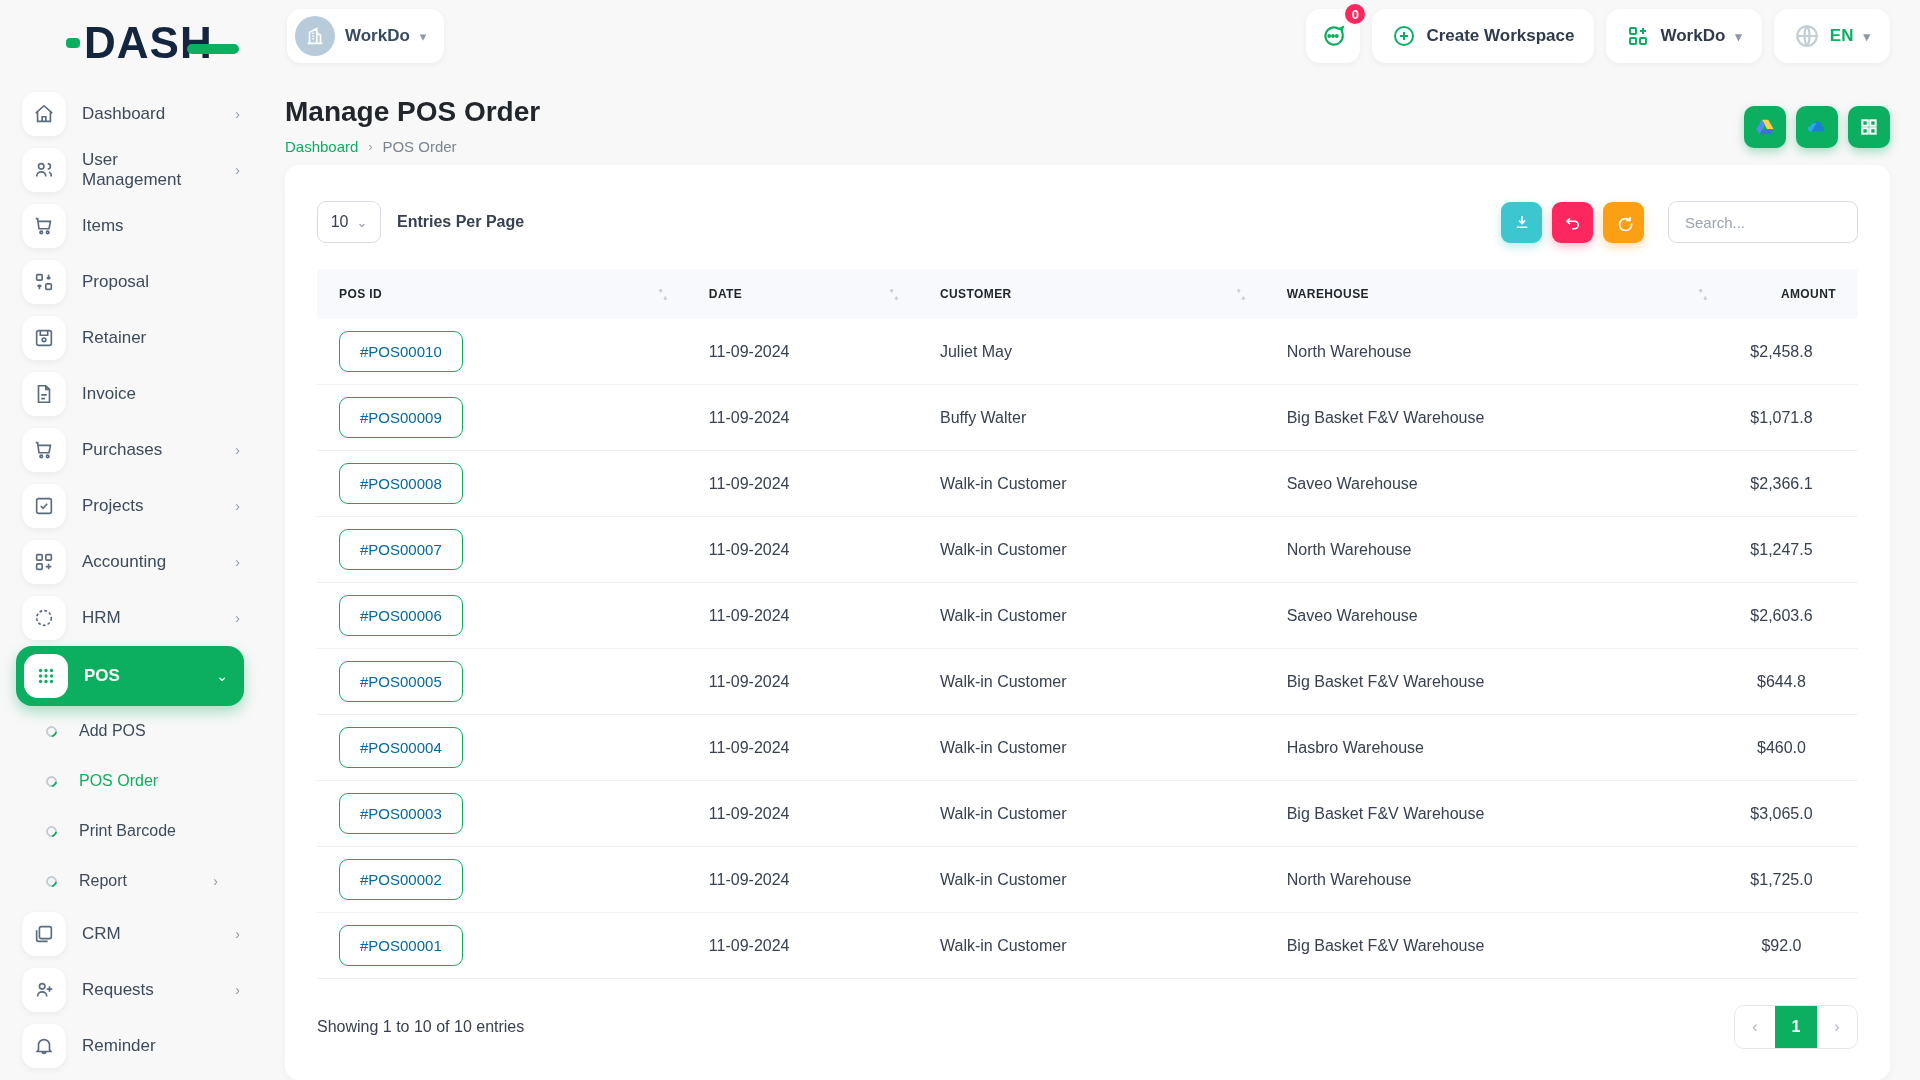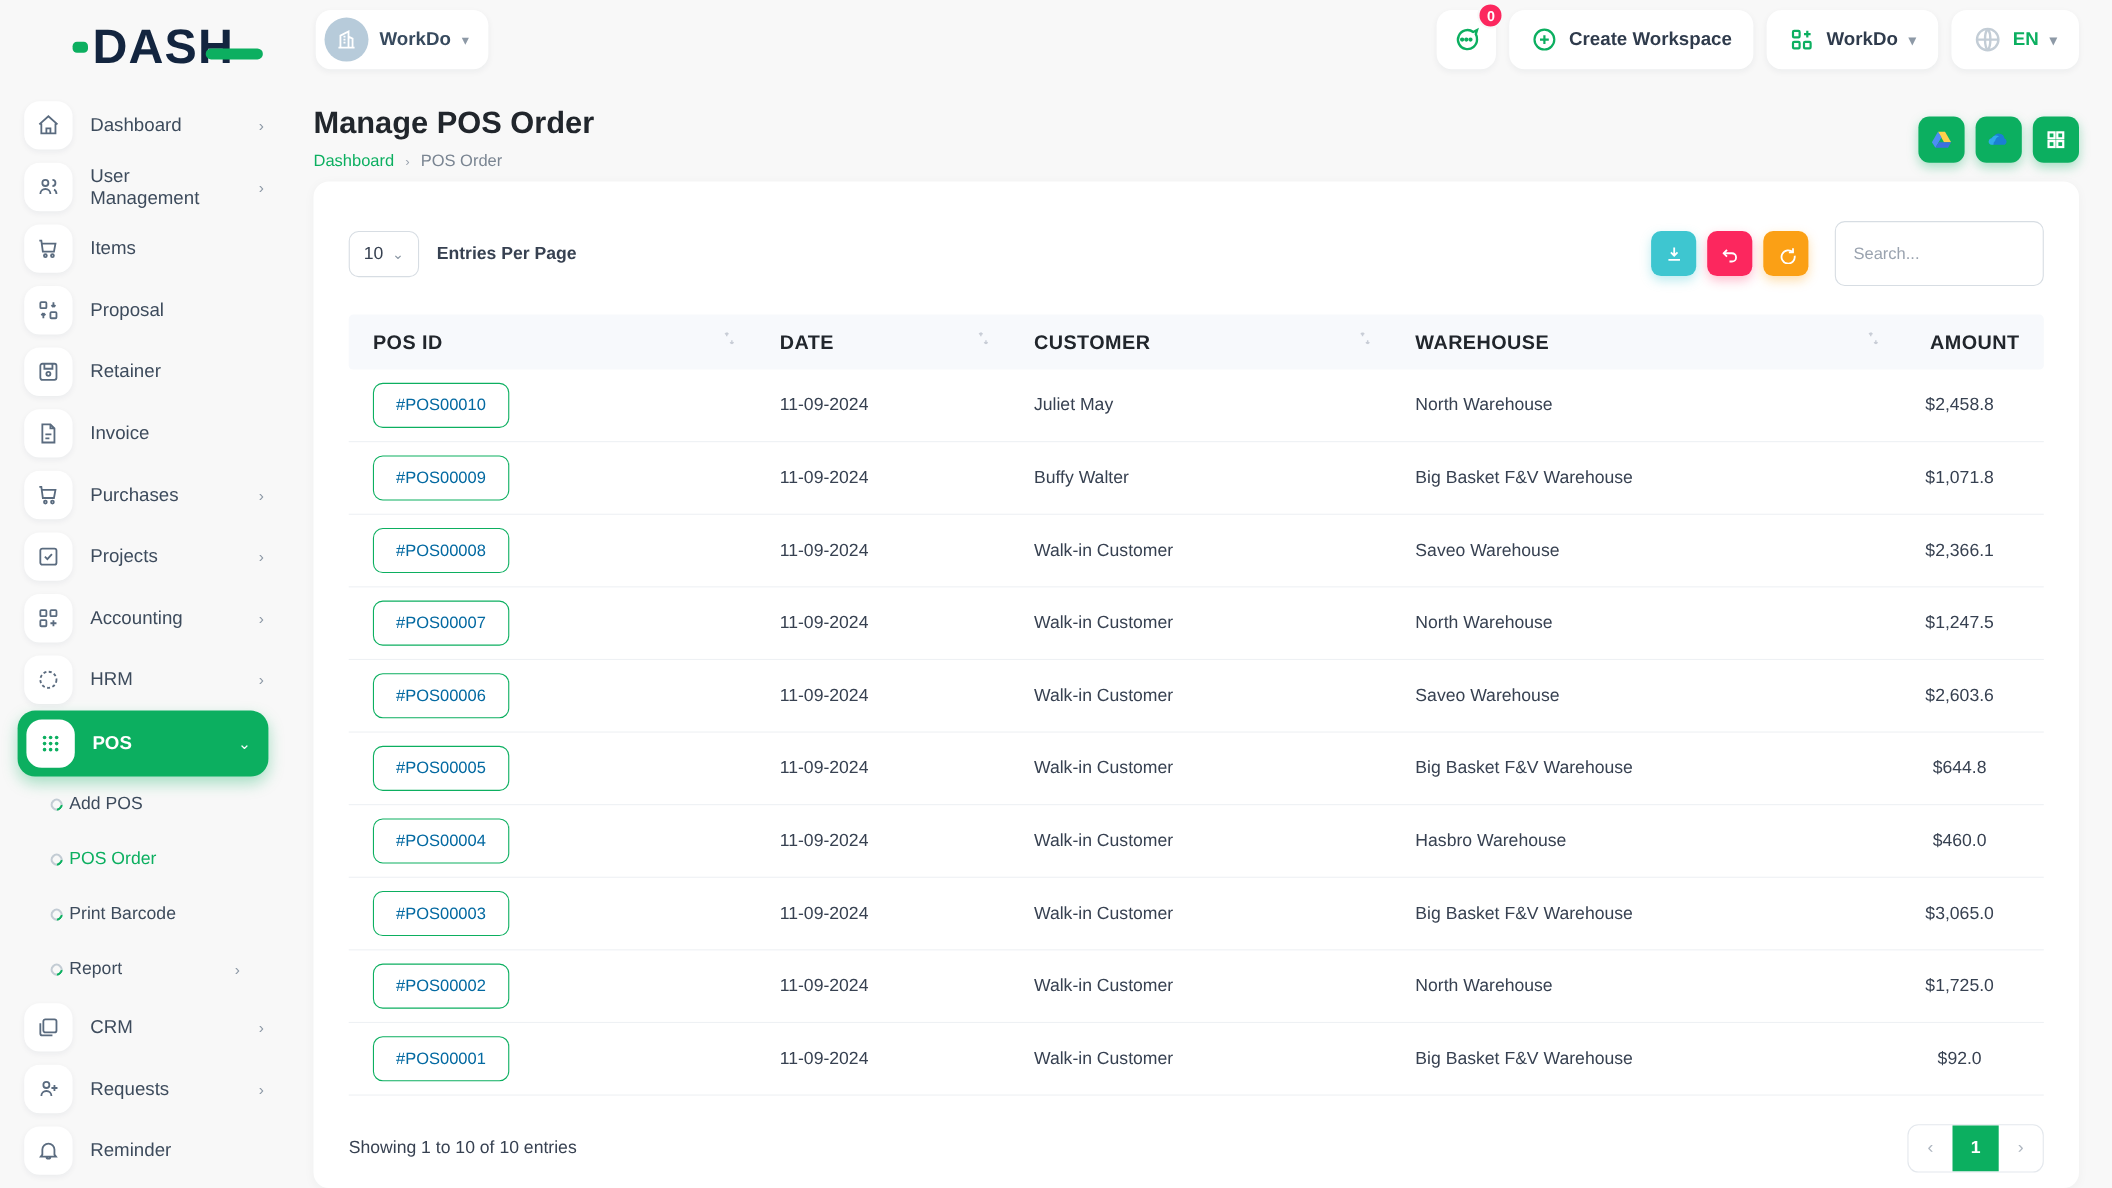--- a/index.html
+++ b/index.html
@@ -32,21 +32,21 @@
   .side-item { height:56px; display:flex; align-items:center; gap:16px; padding:0 20px 0 22px; cursor:pointer; }
   .icon-box { width:44px; height:44px; background:#fff; border-radius:14px; display:flex; align-items:center; justify-content:center;
     box-shadow:0 2px 6px rgba(20,40,60,.06); color:#5a6b7f; flex-shrink:0;}
   .side-label { font-size:17px; color:#3d4b5c; flex:1; }
   .side-chev { color:#8d99a6; font-size:14px; }
   .side-item.active { background:#0caf60; border-radius:16px; margin:0 16px; padding:0 16px 0 8px;
     box-shadow:0 6px 14px rgba(12,175,96,.35); height:60px; }
   .side-item.active .icon-box { box-shadow:none; }
   .side-item.active .side-label { color:#fff; font-weight:700; }
   .side-item.active .side-chev { color:#fff; }
-  .sub-item { height:50px; display:flex; align-items:center; gap:6px; padding-left:46px; cursor:pointer; }
+  .sub-item { height:50px; display:flex; align-items:center; gap:22px; padding-left:46px; cursor:pointer; }
   .bullet { width:11px; height:11px; border-radius:50%; border:2.5px solid #c3ccd4; border-bottom-color:#0caf60; transform:rotate(-45deg); flex-shrink:0;}
   .sub-label { font-size:16px; color:#3d4b5c; flex:1; }
   .sub-item.active .sub-label { color:#0caf60; }
   .sub-chev { color:#8d99a6; font-size:14px; margin-right:42px; }
 
   
   .page-head { position:absolute; left:285px; top:96px; }
   .page-title { font-size:28px; font-weight:700; color:#21262c; }
   .breadcrumb { margin-top:10px; font-size:15px; display:flex; gap:10px; align-items:center;}
   .bc-link { color:#0caf60; cursor:pointer; }
@@ -62,29 +62,29 @@
 
   .controls { display:flex; align-items:center; }
   .select-box { width:64px; height:42px; border:1px solid #d7dde3; border-radius:9px; display:flex; align-items:center;
     justify-content:center; gap:8px; font-size:16px; color:#374151; cursor:pointer; background:#fff;}
   .entries-label { margin-left:16px; font-size:16px; color:#374151; font-weight:600; }
   .controls-right { margin-left:auto; display:flex; gap:10px; align-items:center; }
   .act-btn { width:41px; height:41px; border-radius:9px; display:flex; align-items:center; justify-content:center; cursor:pointer; border:none; }
   .act-teal { background:#3ec6d0; box-shadow:0 4px 10px rgba(62,198,208,.35);}
   .act-pink { background:#fc275e; box-shadow:0 4px 10px rgba(252,39,94,.3);}
   .act-orange { background:#fba015; box-shadow:0 4px 10px rgba(251,160,21,.35);}
-  .search-input { width:190px; height:59px; border:1px solid #d7dde3; border-radius:9px; margin-left:14px; padding:0 16px;
+  .search-input { width:190px; height:42px; border:1px solid #d7dde3; border-radius:9px; margin-left:14px; padding:0 16px;
     font-size:15px; color:#374151; outline:none; font-family:"Liberation Sans",sans-serif; background:#fff;}
   .search-input::placeholder { color:#9aa3af; }
 
   
   .tbl { margin-top:26px; }
   .tr { display:grid; grid-template-columns: 24% 15% 22.5% 30% 8.5%; align-items:center; }
   .thead { background:#f7f9fc; border-radius:4px; height:50px; }
-  .th { font-size:18px; font-weight:700; color:#21262c; letter-spacing:.4px; display:flex; align-items:flex-start; padding:0 4px 0 22px; cursor:pointer;}
+  .th { font-size:12px; font-weight:700; color:#21262c; letter-spacing:.4px; display:flex; align-items:center; padding:0 4px 0 22px; cursor:pointer;}
   .th .sort { margin-left:auto; margin-right:14px; }
   .th.right { justify-content:flex-end; padding-right:22px; }
   .row { height:66px; border-bottom:1px solid #eef1f4; }
   .td { font-size:16px; color:#374151; padding-left:22px; }
   .td.right { text-align:center; padding-right:22px; padding-left:0; }
   .pos-badge { display:inline-block; border:1px solid #0caf60; color:#0369a1; font-size:15px; border-radius:9px;
     padding:11px 20px; background:#fff; cursor:pointer; }
 
   
   .tfoot { display:flex; align-items:center; margin-top:26px; }

